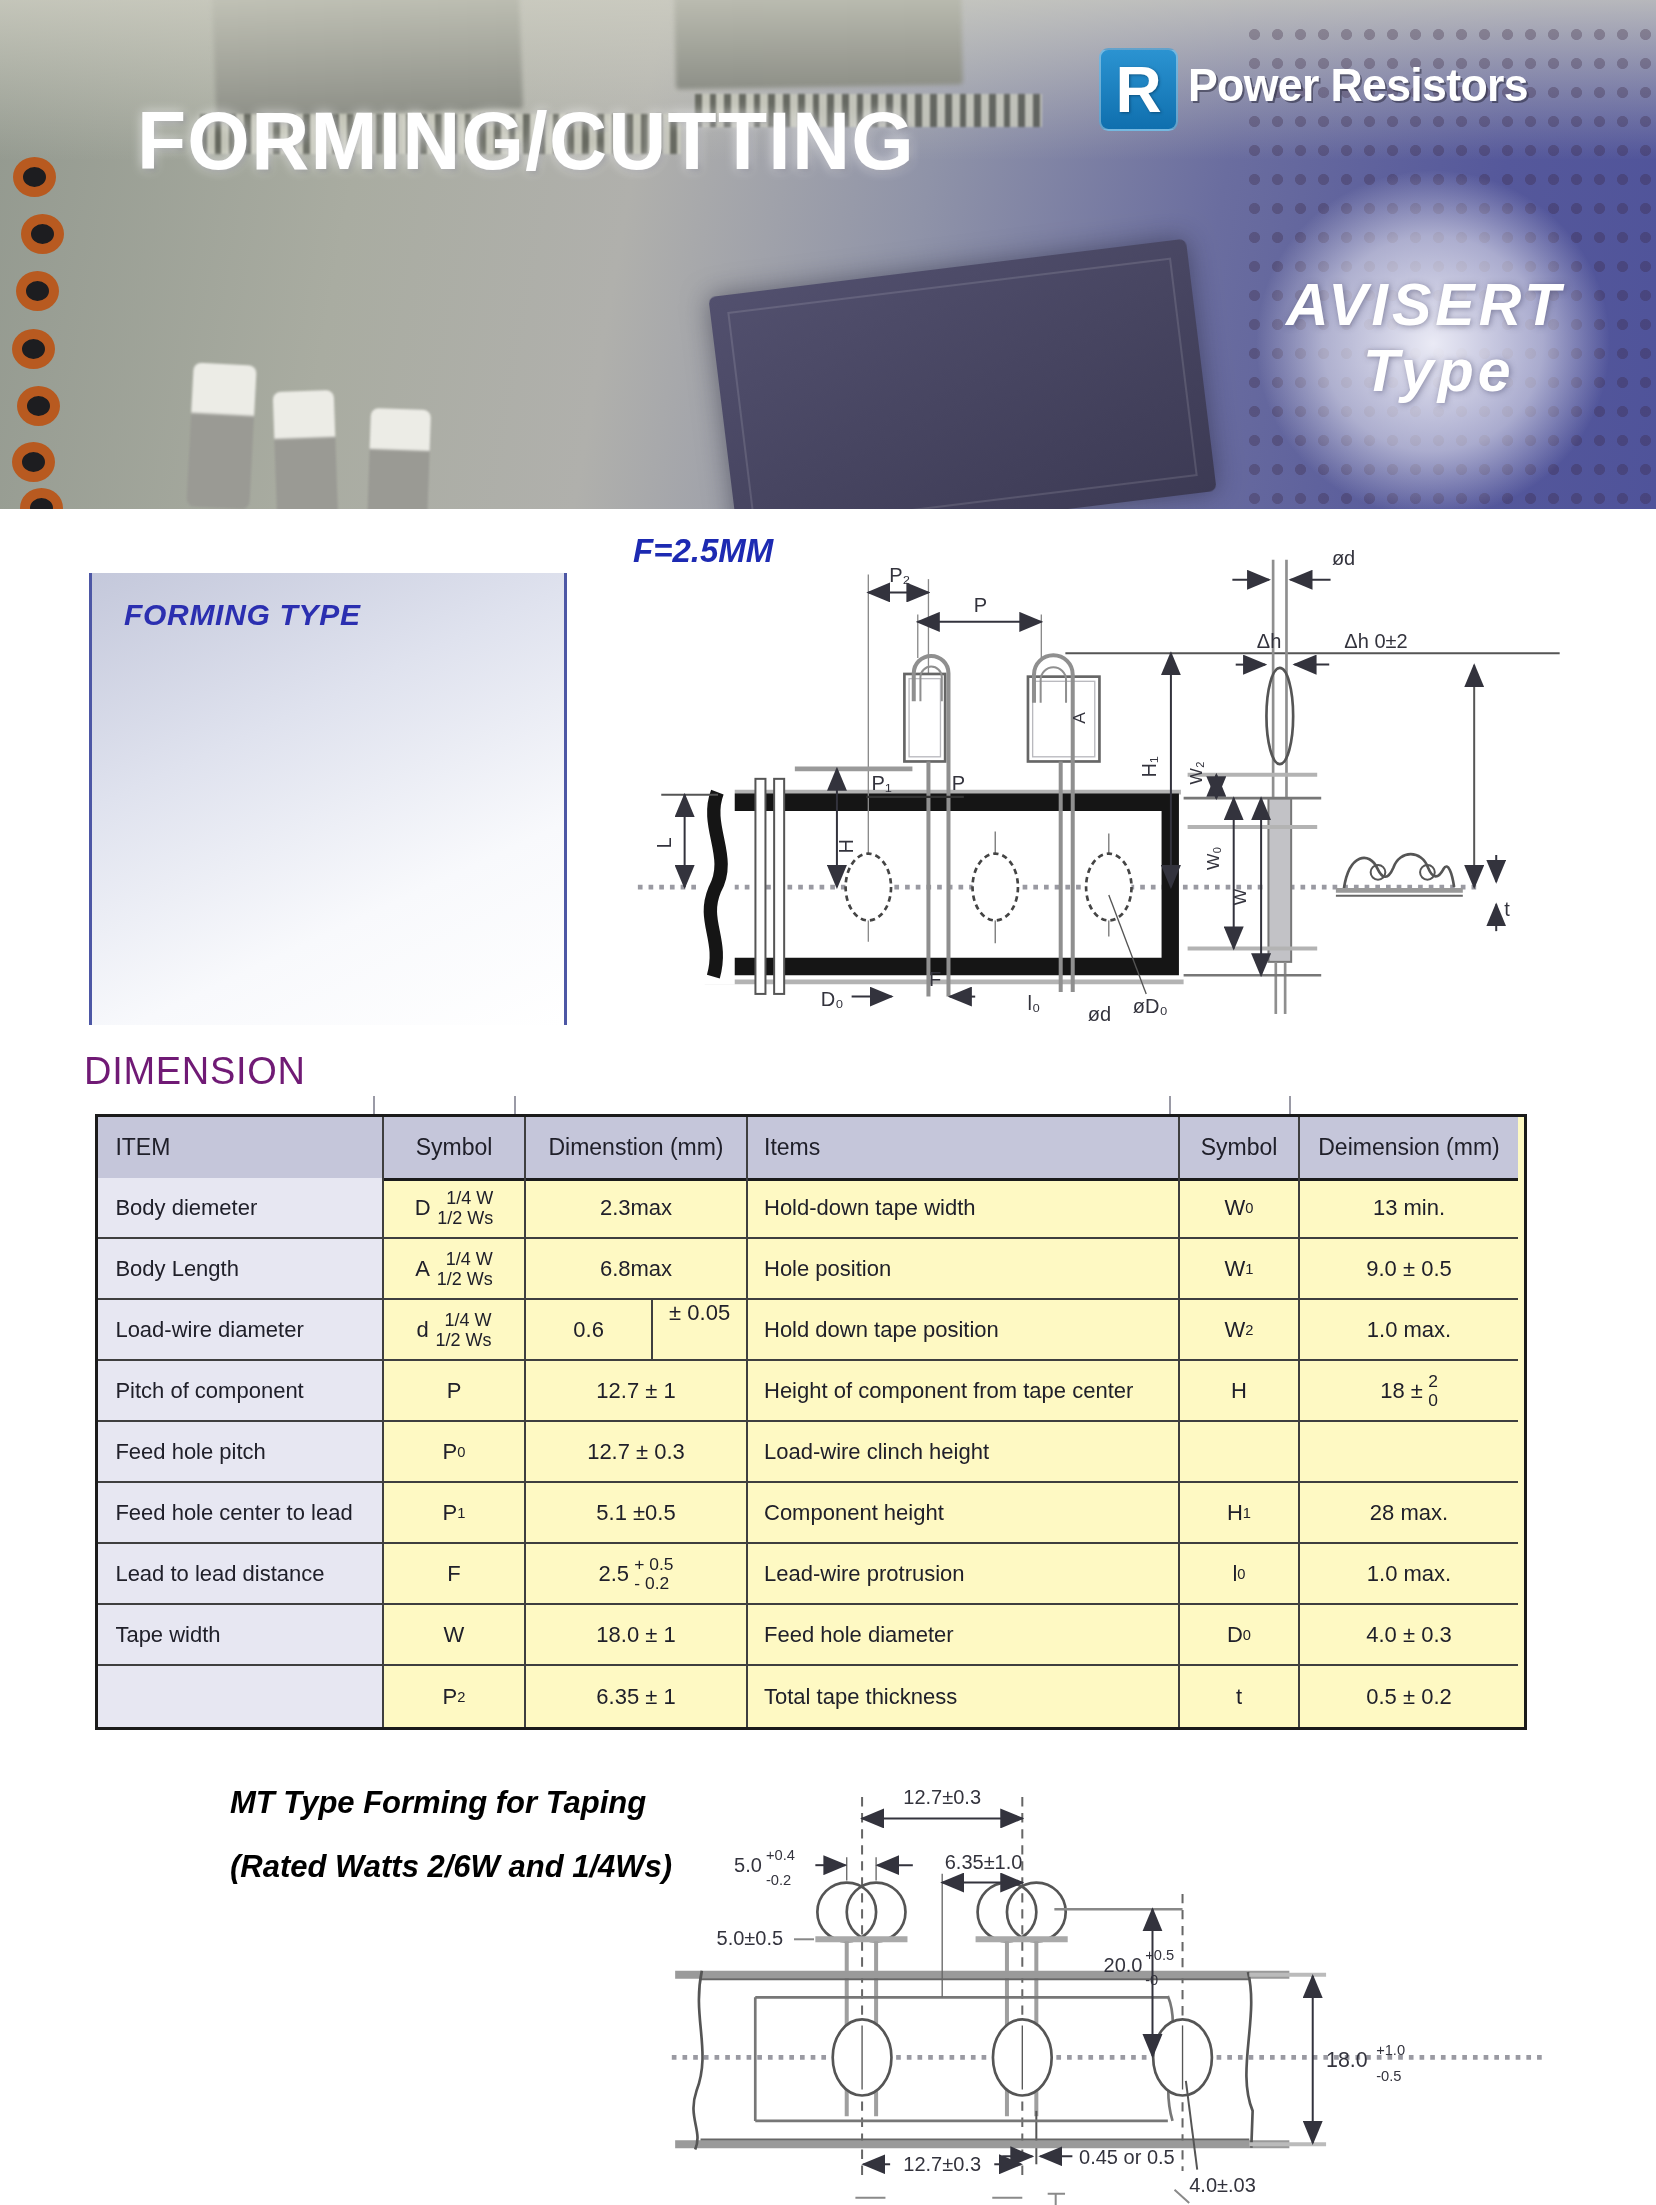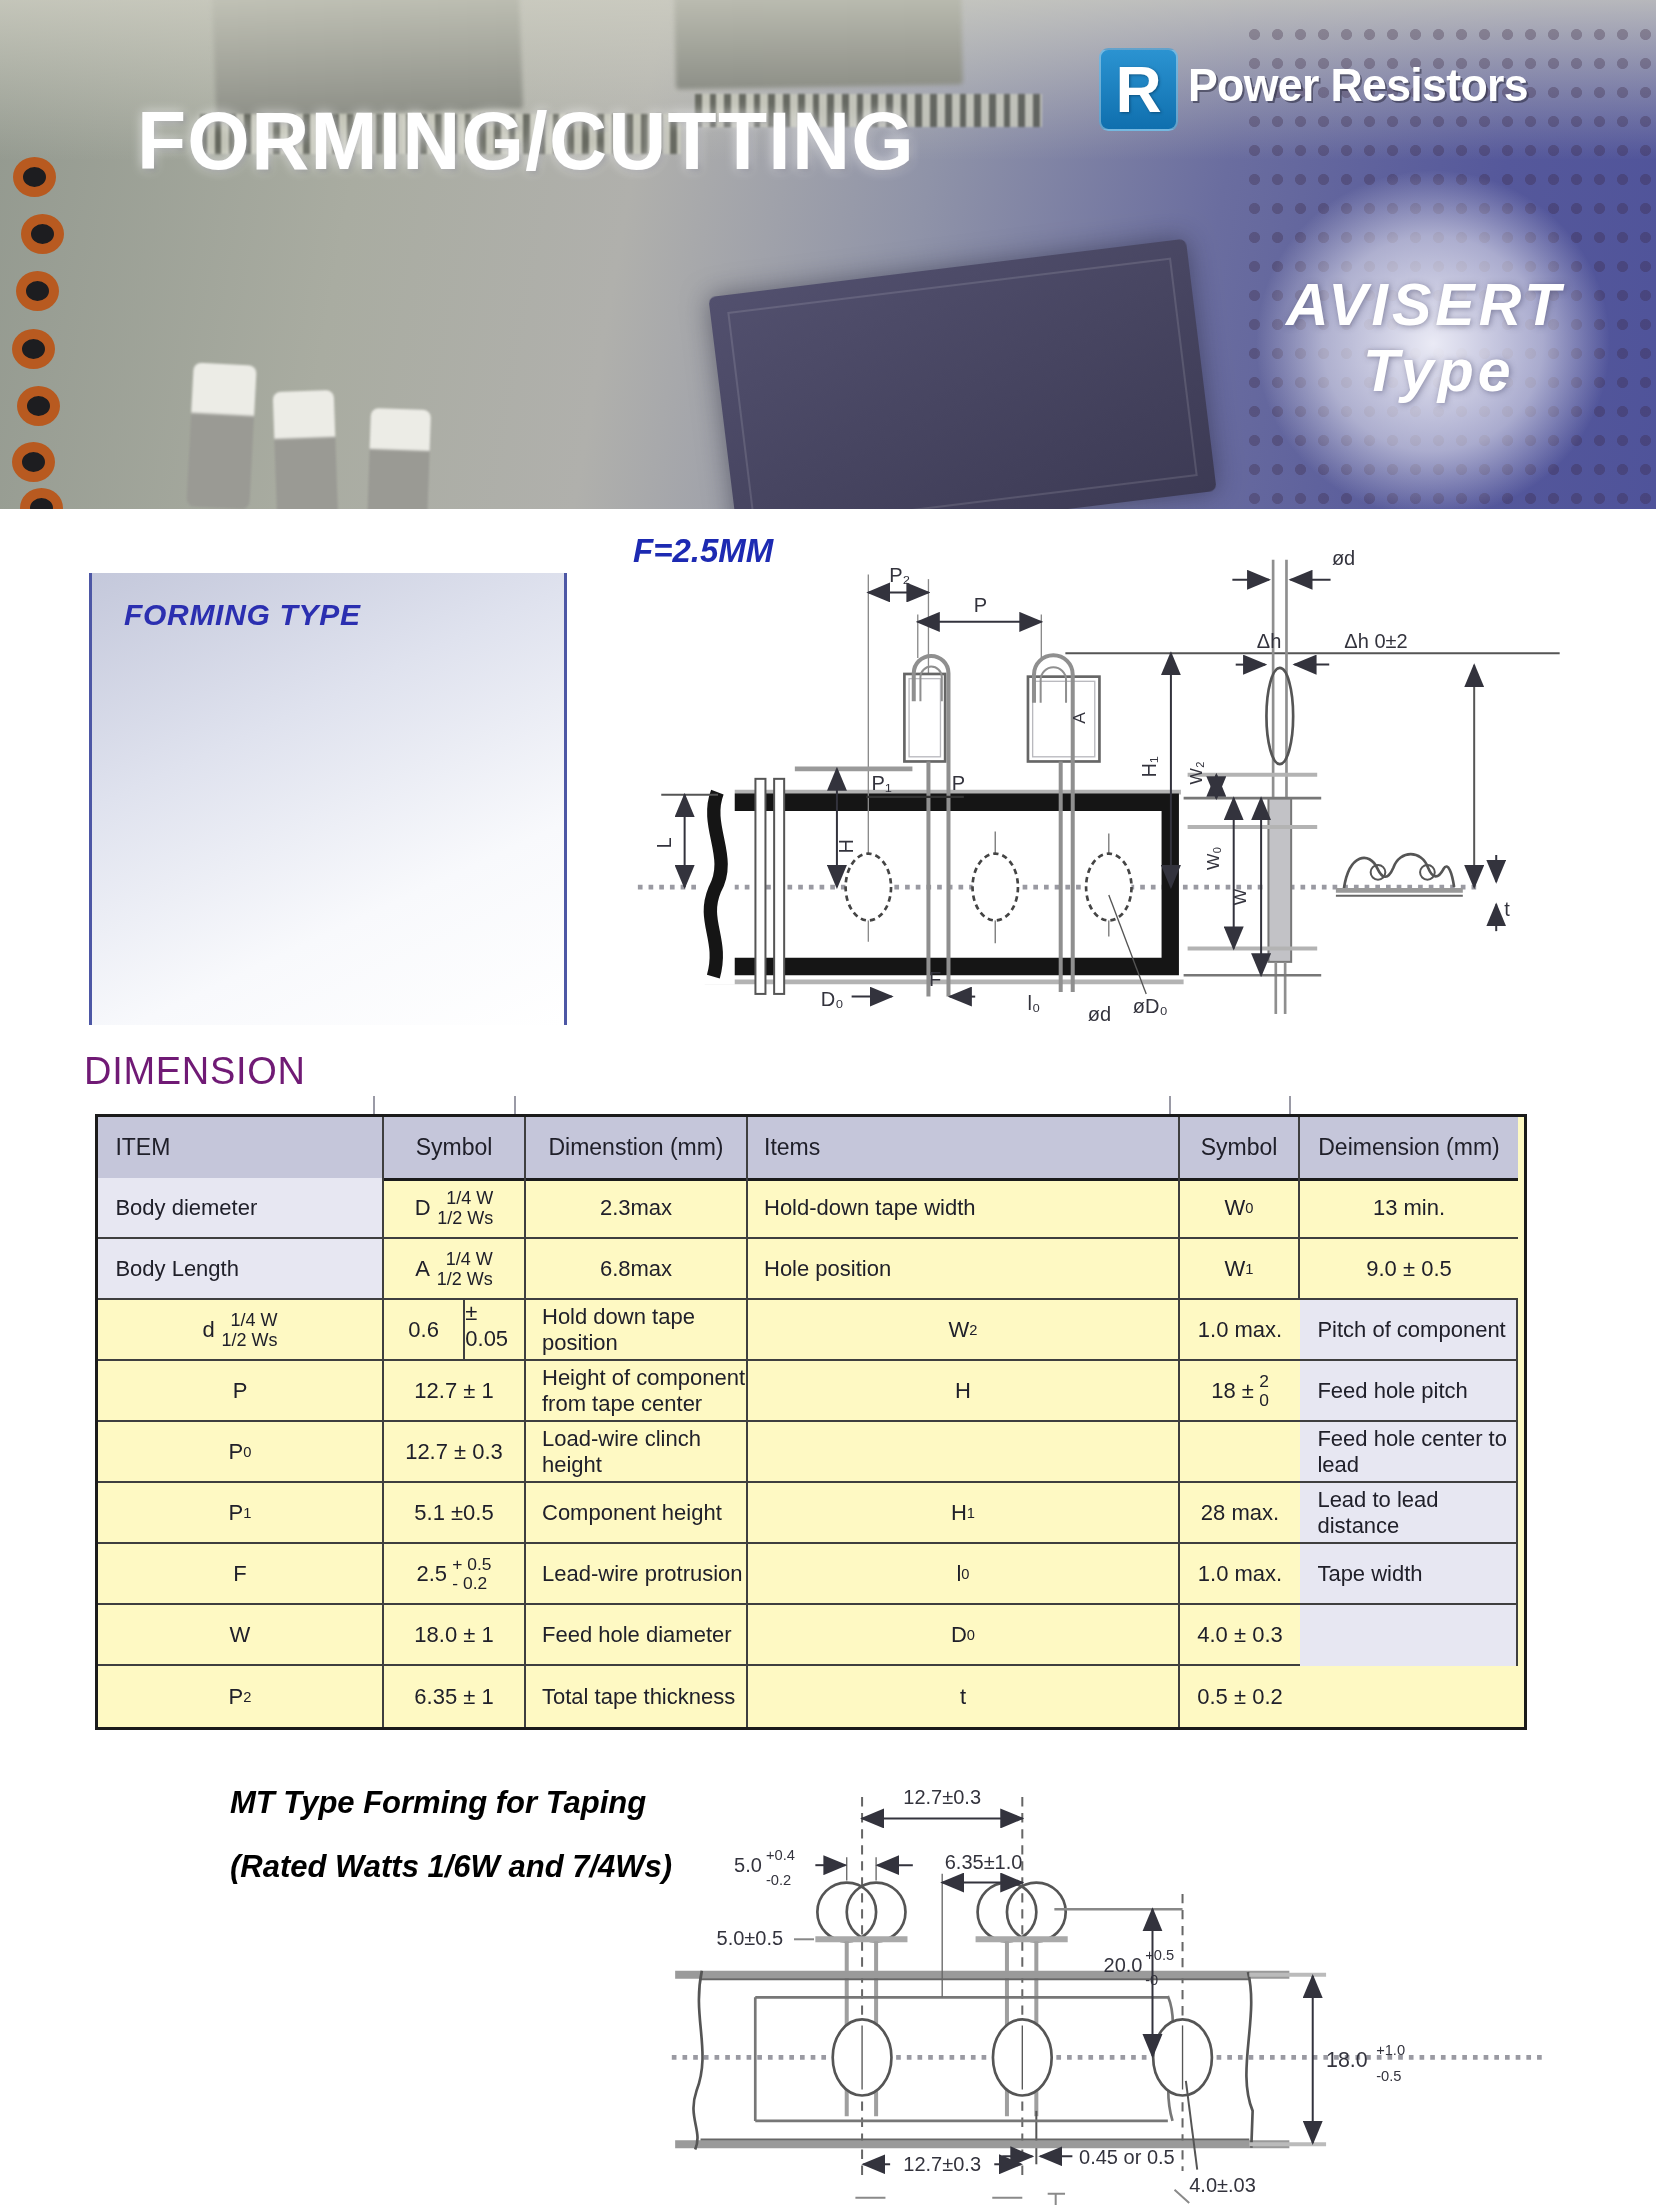--- a/index.html
+++ b/index.html
@@ -295,20 +295,23 @@
         <span>Hole position</span>
       </div>
     <div class="cell c-center">
         <span>W</span>
         <sub>1</sub>
       </div>
     <div class="cell c-center lastcol">
         <span>9.0 ± 0.5</span>
       </div>
 
+    <div class="cell c-item">
+        <span>Load-wire diameter</span>
+      </div>
     <div class="cell c-center">
         <span>d</span>
         <span class="wstack">
           <span style="display:block">1/4 W</span>
           <span style="display:block">1/2 Ws</span>
         </span>
       </div>
     <div class="cell" style="padding:0;">
       <div class="splitcell">
           <div class="sc">
@@ -453,21 +456,21 @@
       </div>
     <div class="cell c-center lastrow">
         <span>t</span>
       </div>
     <div class="cell c-center lastrow lastcol">
         <span>0.5 ± 0.2</span>
       </div>
   </div>
 
   <div class="abs mt-heading" style="left:230px;top:1785px;">MT Type Forming for Taping</div>
-  <div class="abs mt-heading" style="left:230px;top:1849px;">(Rated Watts 1/6W and 7/4Ws)</div>
+  <div class="abs mt-heading" style="left:230px;top:1849px;">(Rated Watts 2/6W and 1/4Ws)</div>
 
   <svg class="abs" style="left:655px;top:1737px;" width="1001" height="468" viewBox="0 0 1499 701">
     <defs>
       <marker id="be" markerWidth="12" markerHeight="10" refX="11" refY="5" orient="auto">
           <path d="M0,0 L12,5 L0,10 z" fill="#33333d"></path>
         </marker>
       <marker id="bs" markerWidth="12" markerHeight="10" refX="1" refY="5" orient="auto">
           <path d="M12,0 L0,5 L12,10 z" fill="#33333d"></path>
         </marker>
     </defs>

